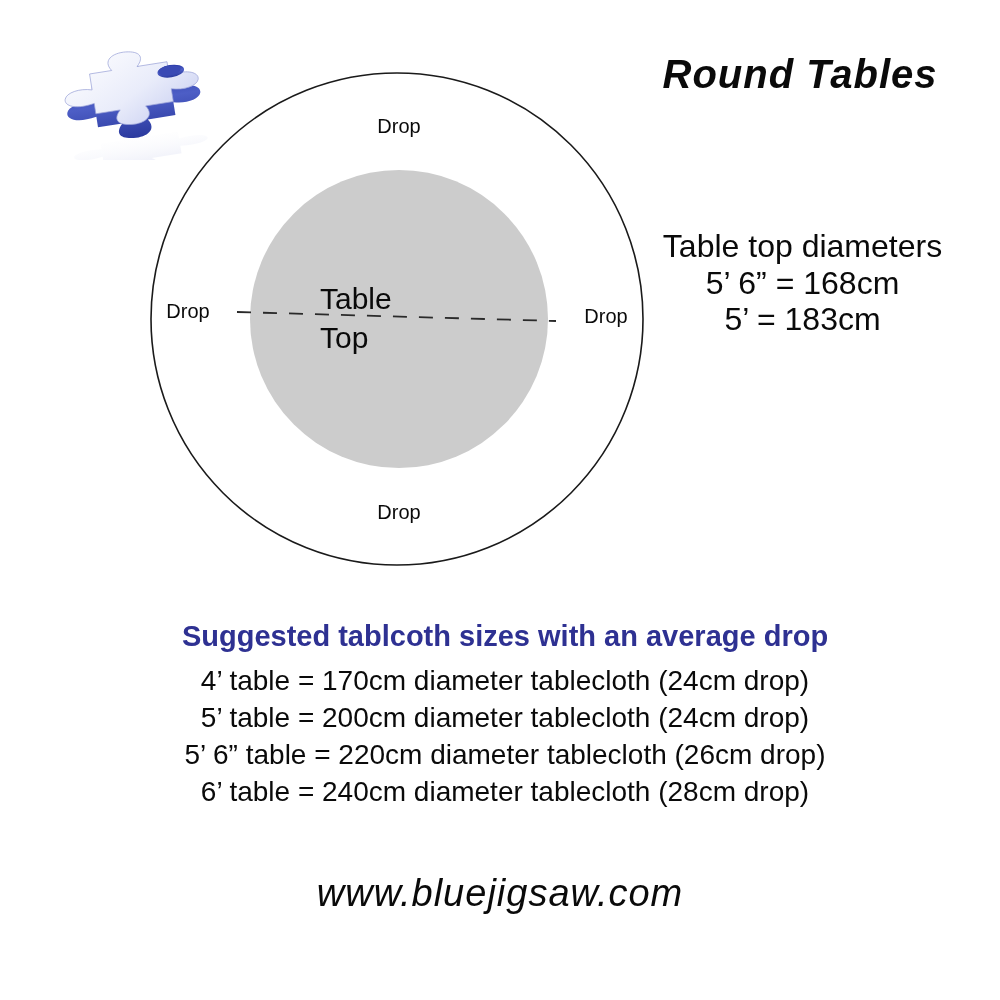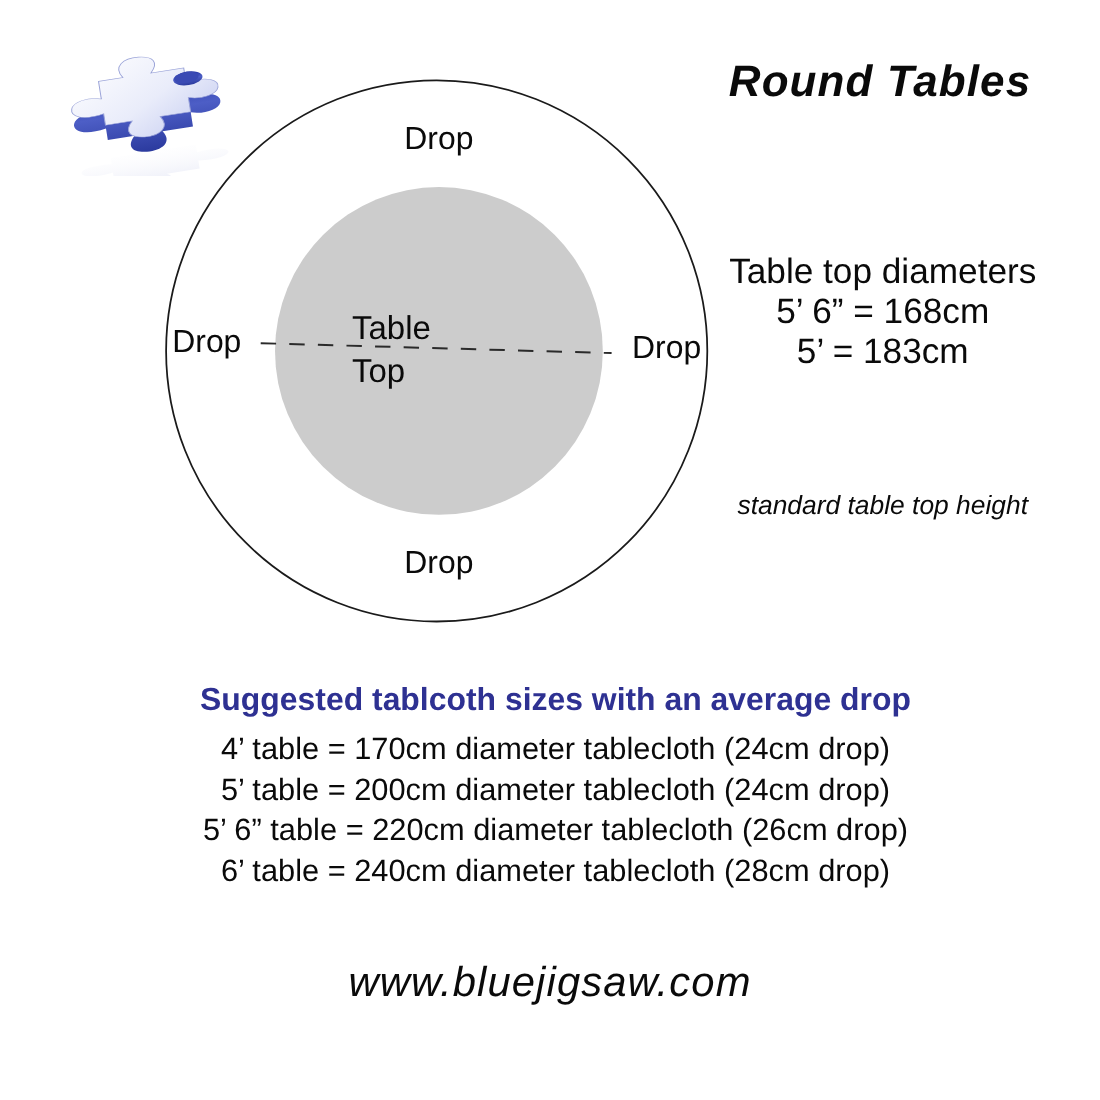--- a/index.html
+++ b/index.html
@@ -22,21 +22,21 @@
   }
 
   
   .logo-wrap { left: 45px; top: 30px; width: 180px; height: 130px; }
 
   
   .diagram-svg { left: 0; top: 0; width: 1000px; height: 620px; }
 
   
   .drop-label {
-    font-size: 29px; line-height: 34px; width: 124px; text-align: center;
+    font-size: 20px; line-height: 34px; width: 124px; text-align: center;
   }
   .drop-top    { left: 337px; top: 109px; }
   .drop-left   { left: 138px; top: 294px; width: 100px; }
   .drop-right  { left: 556px; top: 299px; width: 100px; }
   .drop-bottom { left: 337px; top: 495px; }
 
   .tabletop-label {
     left: 320px; top: 279px; width: 160px;
     font-size: 30px; line-height: 39px; text-align: left;
   }
@@ -124,21 +124,20 @@
   <span>Top</span>
 </div>
 
 <div class="abs diam-block">
   <div>Table top diameters</div>
   <div>5’ 6” = 168cm</div>
   <div>5’ = 183cm</div>
 </div>
 
 <div class="abs note-block">
-  <div>standard table top height</div>
 </div>
 
 <div class="abs suggested-heading" id="suggested-heading" style="color: rgb(46, 49, 146);">Suggested tablcoth sizes with an average drop</div>
 
 <div class="abs suggested-rows">
   <div>4’ table = 170cm diameter tablecloth (24cm drop)</div>
   <div>5’ table = 200cm diameter tablecloth (24cm drop)</div>
   <div>5’ 6” table = 220cm diameter tablecloth (26cm drop)</div>
   <div>6’ table = 240cm diameter tablecloth (28cm drop)</div>
 </div>

